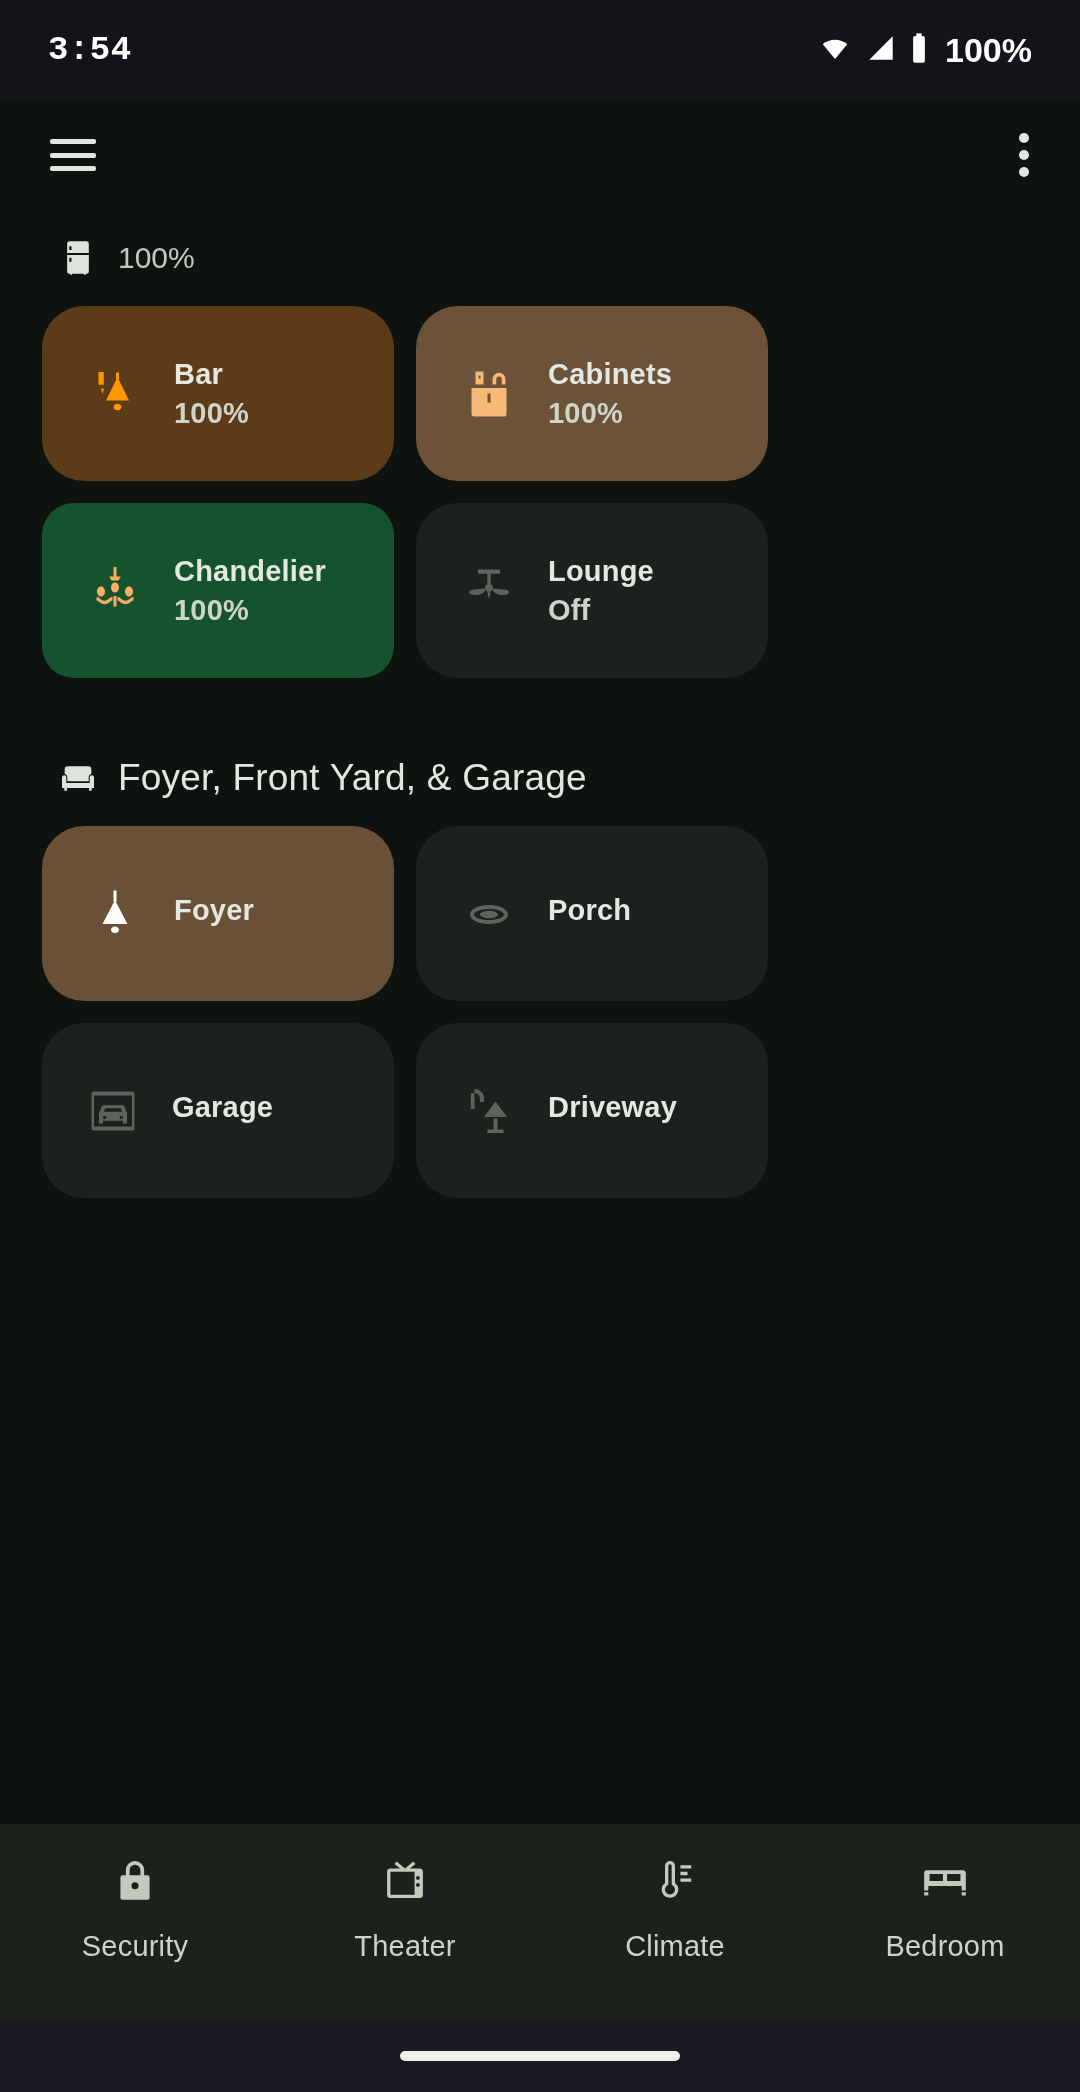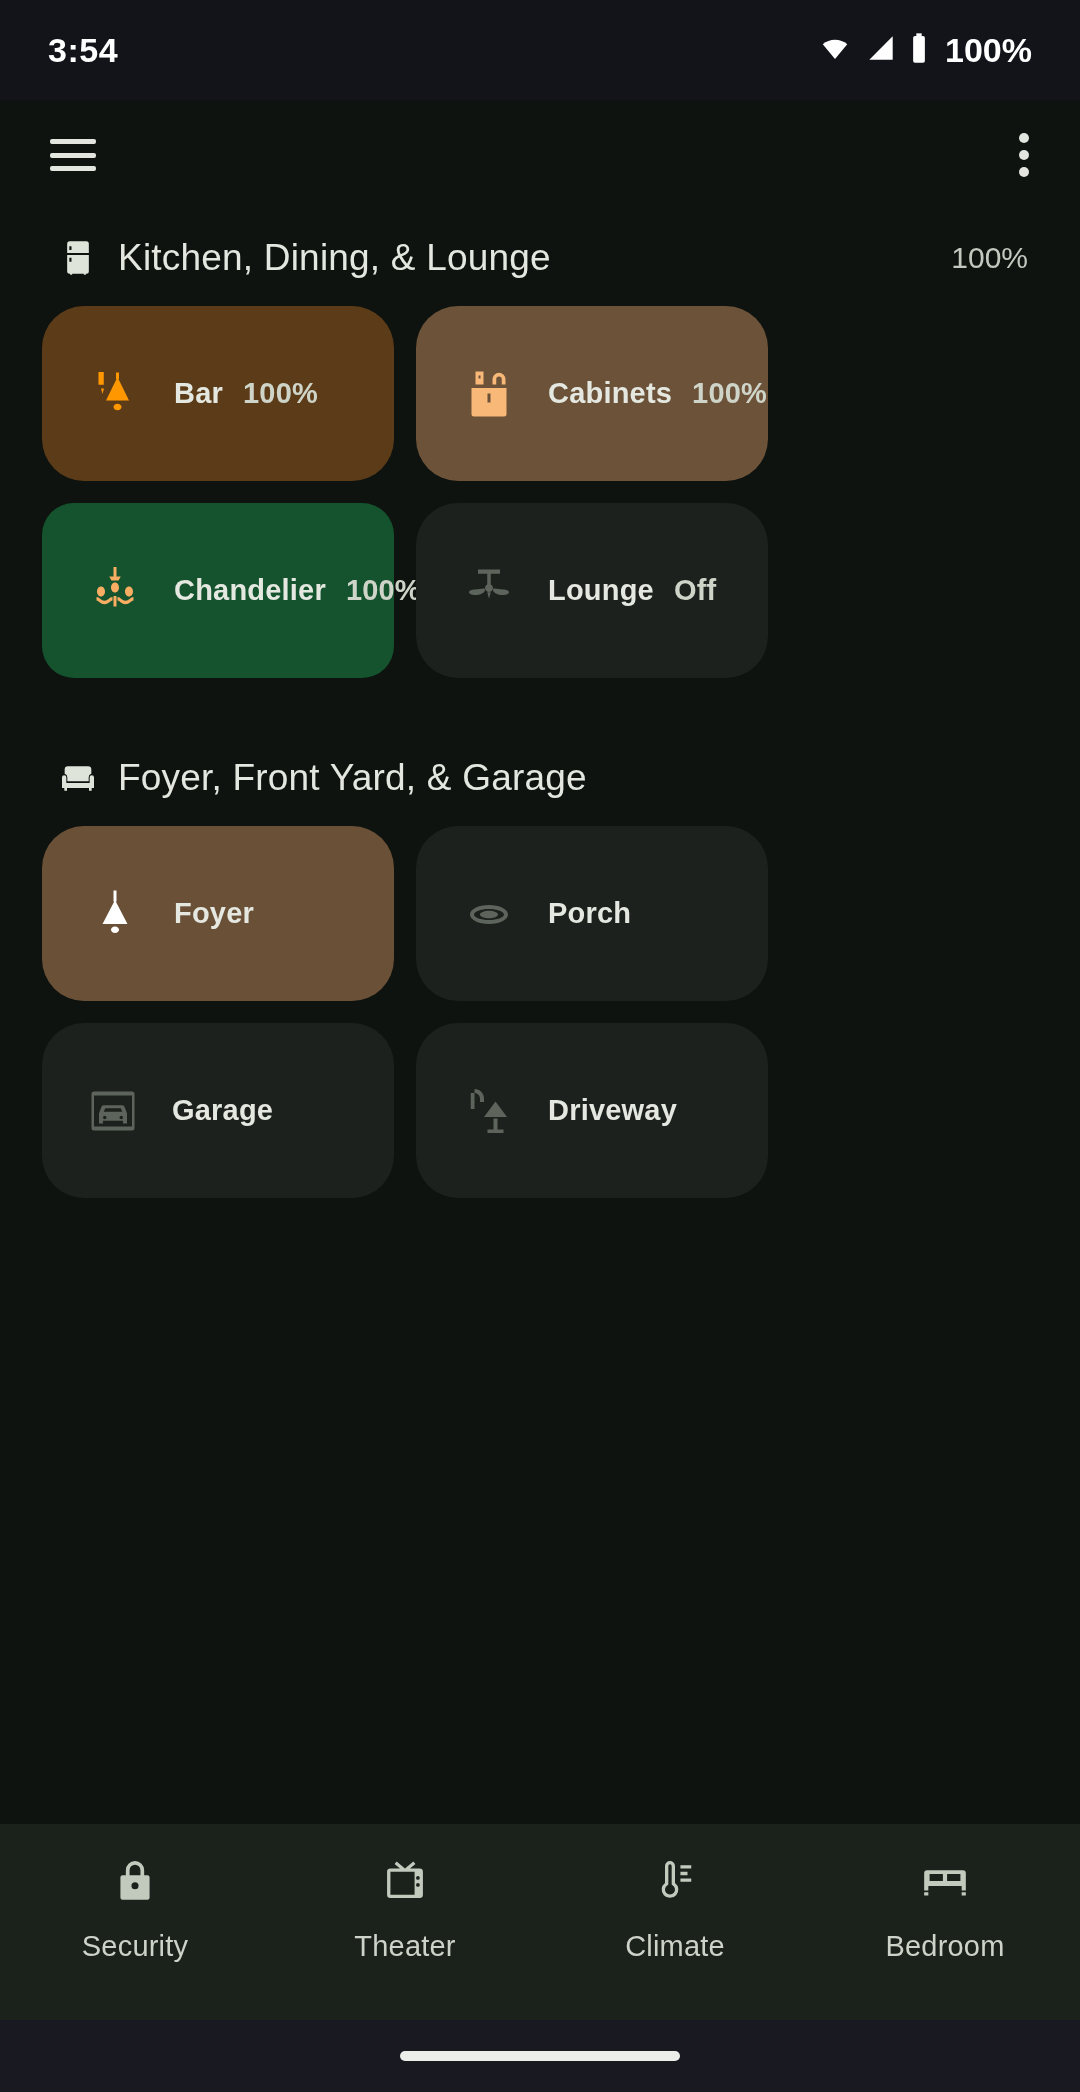--- a/index.html
+++ b/index.html
@@ -10,21 +10,21 @@
     overflow:hidden;
   }
   #app { position:relative; width:1080px; height:2092px; background:#0e130f; }
 
   
   .statusbar {
     height:100px; background:#13141a;
     display:flex; align-items:center; justify-content:space-between;
     padding:0 48px; color:#ffffff;
   }
-  .status-time { font-size:34px; font-weight:700; letter-spacing:0.5px; }
+  .status-time { font-size:34px; font-weight:700; letter-spacing:0.5px;font-family:Liberation Mono, monospace; }
   .status-right { display:flex; align-items:center; gap:12px; }
   .status-pct { font-size:34px; font-weight:700; margin-left:4px; }
 
   
   .appbar {
     height:110px; display:flex; align-items:center;
     justify-content:space-between; padding:0 50px;
   }
   .hamburger { width:46px; height:32px; display:flex; flex-direction:column; justify-content:space-between; cursor:pointer; }
   .hamburger span { display:block; height:5px; background:#e2e6de; border-radius:2px; }
@@ -46,21 +46,21 @@
 
   .tile-grid { display:flex; flex-wrap:wrap; gap:22px 22px; }
   .tile {
     width:352px; height:175px; border-radius:42px;
     display:flex; align-items:center; padding-left:40px;
     position:relative; cursor:pointer;
   }
   .tile.off { background:#1d211d; }
   .tile-icon { width:66px; height:66px; flex:0 0 66px; display:flex; align-items:center; justify-content:center; margin-right:26px; }
   .tile-icon svg { display:block; }
-  .tile-text { display:flex; flex-direction:row; gap:20px; }
+  .tile-text { display:flex; flex-direction:column; gap:6px; }
   .tile-name { font-size:29px; font-weight:700; color:#e4e8e0; letter-spacing:0.2px; }
   .tile-state { font-size:29px; font-weight:700; color:#cfd4c9; letter-spacing:0.2px; }
 
   .section-gap { height:52px; }
 
   
   .bottomnav {
     position:absolute; left:0; right:0; bottom:72px; height:196px;
     background:#1b211b; display:flex; align-items:flex-start;
     padding-top:18px;
@@ -122,21 +122,20 @@
   </div>
 
   <div class="content" id="content">
       <div class="section">
         <div class="section-header">
           <span class="section-icon">
             <svg width="40" height="40" viewBox="0 0 24 24" fill="#dfe4db">
               <path d="M7 2h10a1.5 1.5 0 0 1 1.5 1.5V9H5.5V3.5A1.5 1.5 0 0 1 7 2zm-.2 3v2.2h1.3V5H6.8zM5.5 10.2h13V20a1.5 1.5 0 0 1-1.5 1.5h-.3V22h-1.2v-.5H8.5V22H7.3v-.5H7A1.5 1.5 0 0 1 5.5 20v-9.8zm1.3 1.6v2.4h1.3v-2.4H6.8z"></path>
             </svg>
           </span>
-          <span class="section-title">Kitchen, Dining, &amp; Lounge</span>
           <span class="section-pct">100%</span>
         </div>
         <div class="tile-grid">
           <div class="tile" style="background: rgb(92, 60, 24);">
             <span class="tile-icon">
               <svg width="60" height="60" viewBox="0 0 24 24" fill="#ff9800">
                 <path d="M5.4 3.2h2.1v5.1H5.4V3.2zm1 6.6h1.2l-.6 2.2-.6-2.2zM13 5.2l4.6 9.4H8.4L13 5.2zm0 10.7c.9 0 1.6.6 1.6 1.3s-.7 1.3-1.6 1.3-1.6-.6-1.6-1.3.7-1.3 1.6-1.3z"></path>
                 <path d="M12.4 3.4h1.2v2.6h-1.2z"></path>
               </svg>
             </span>

